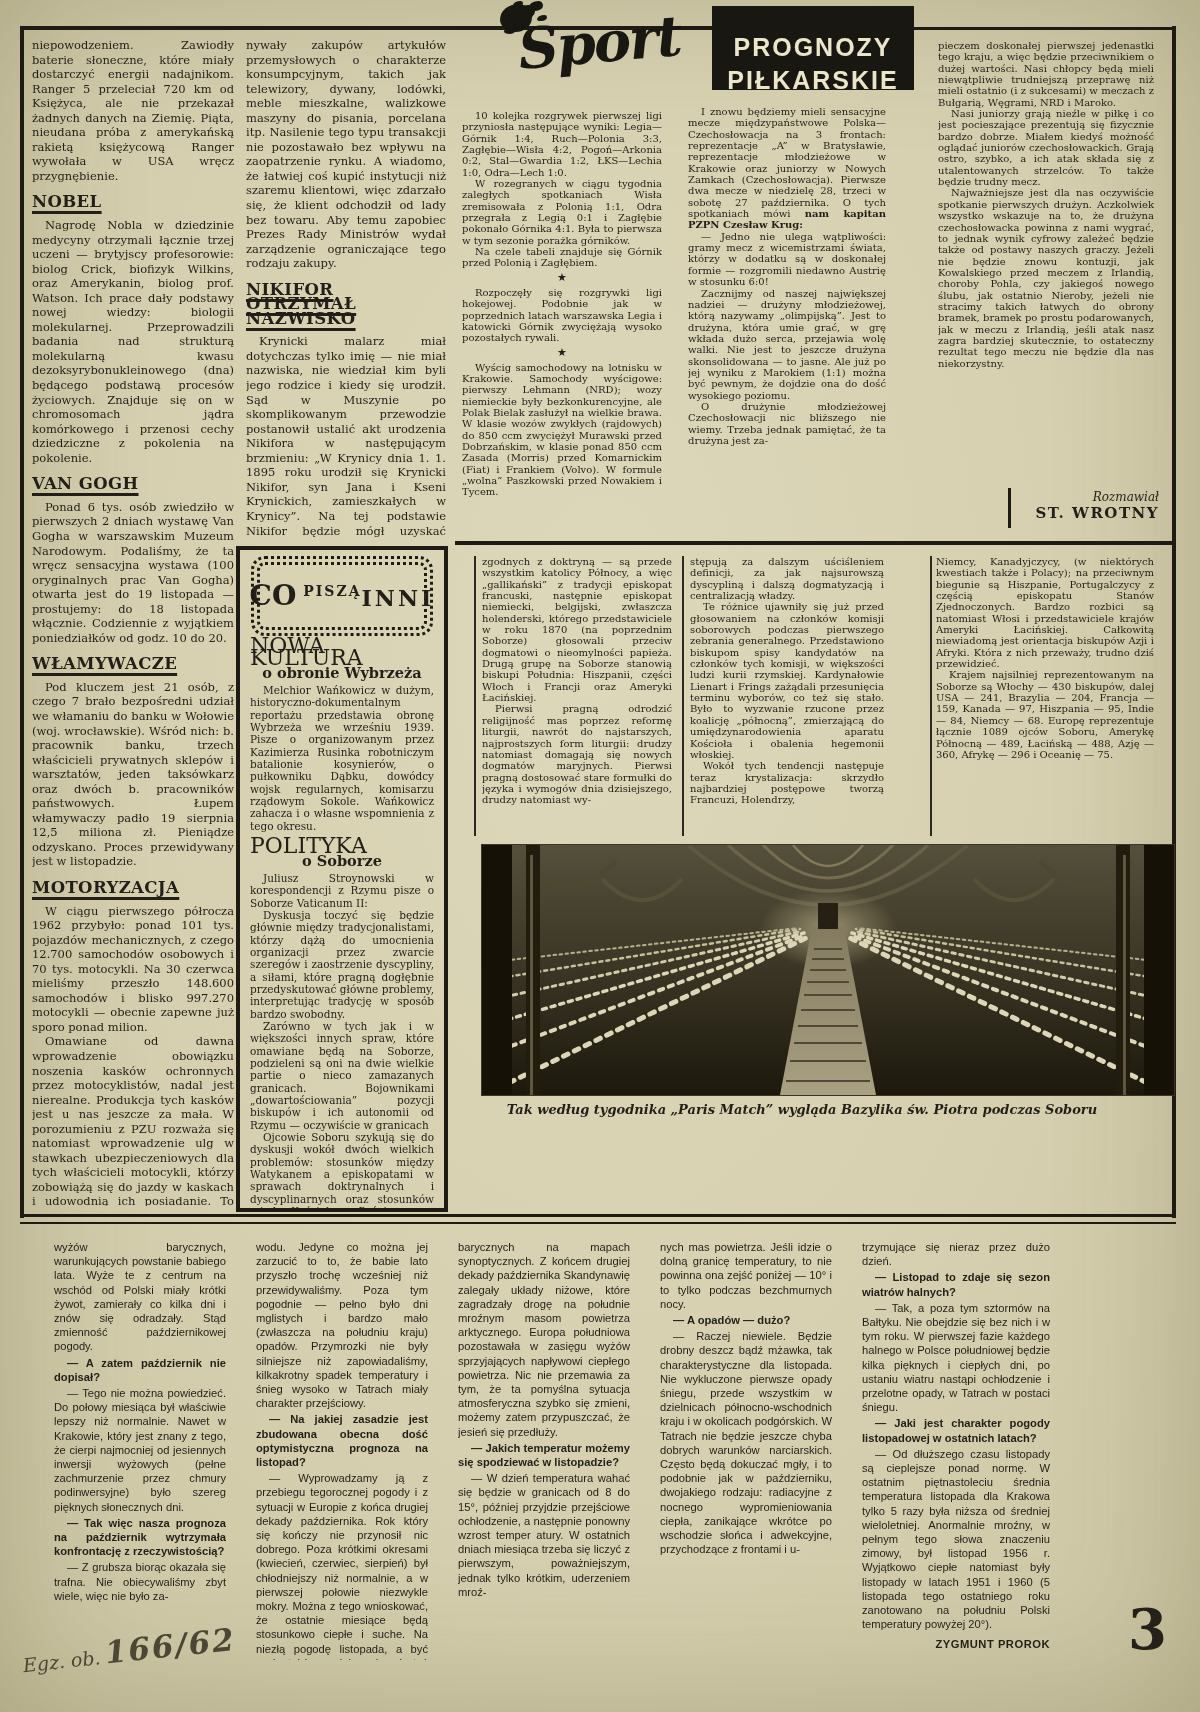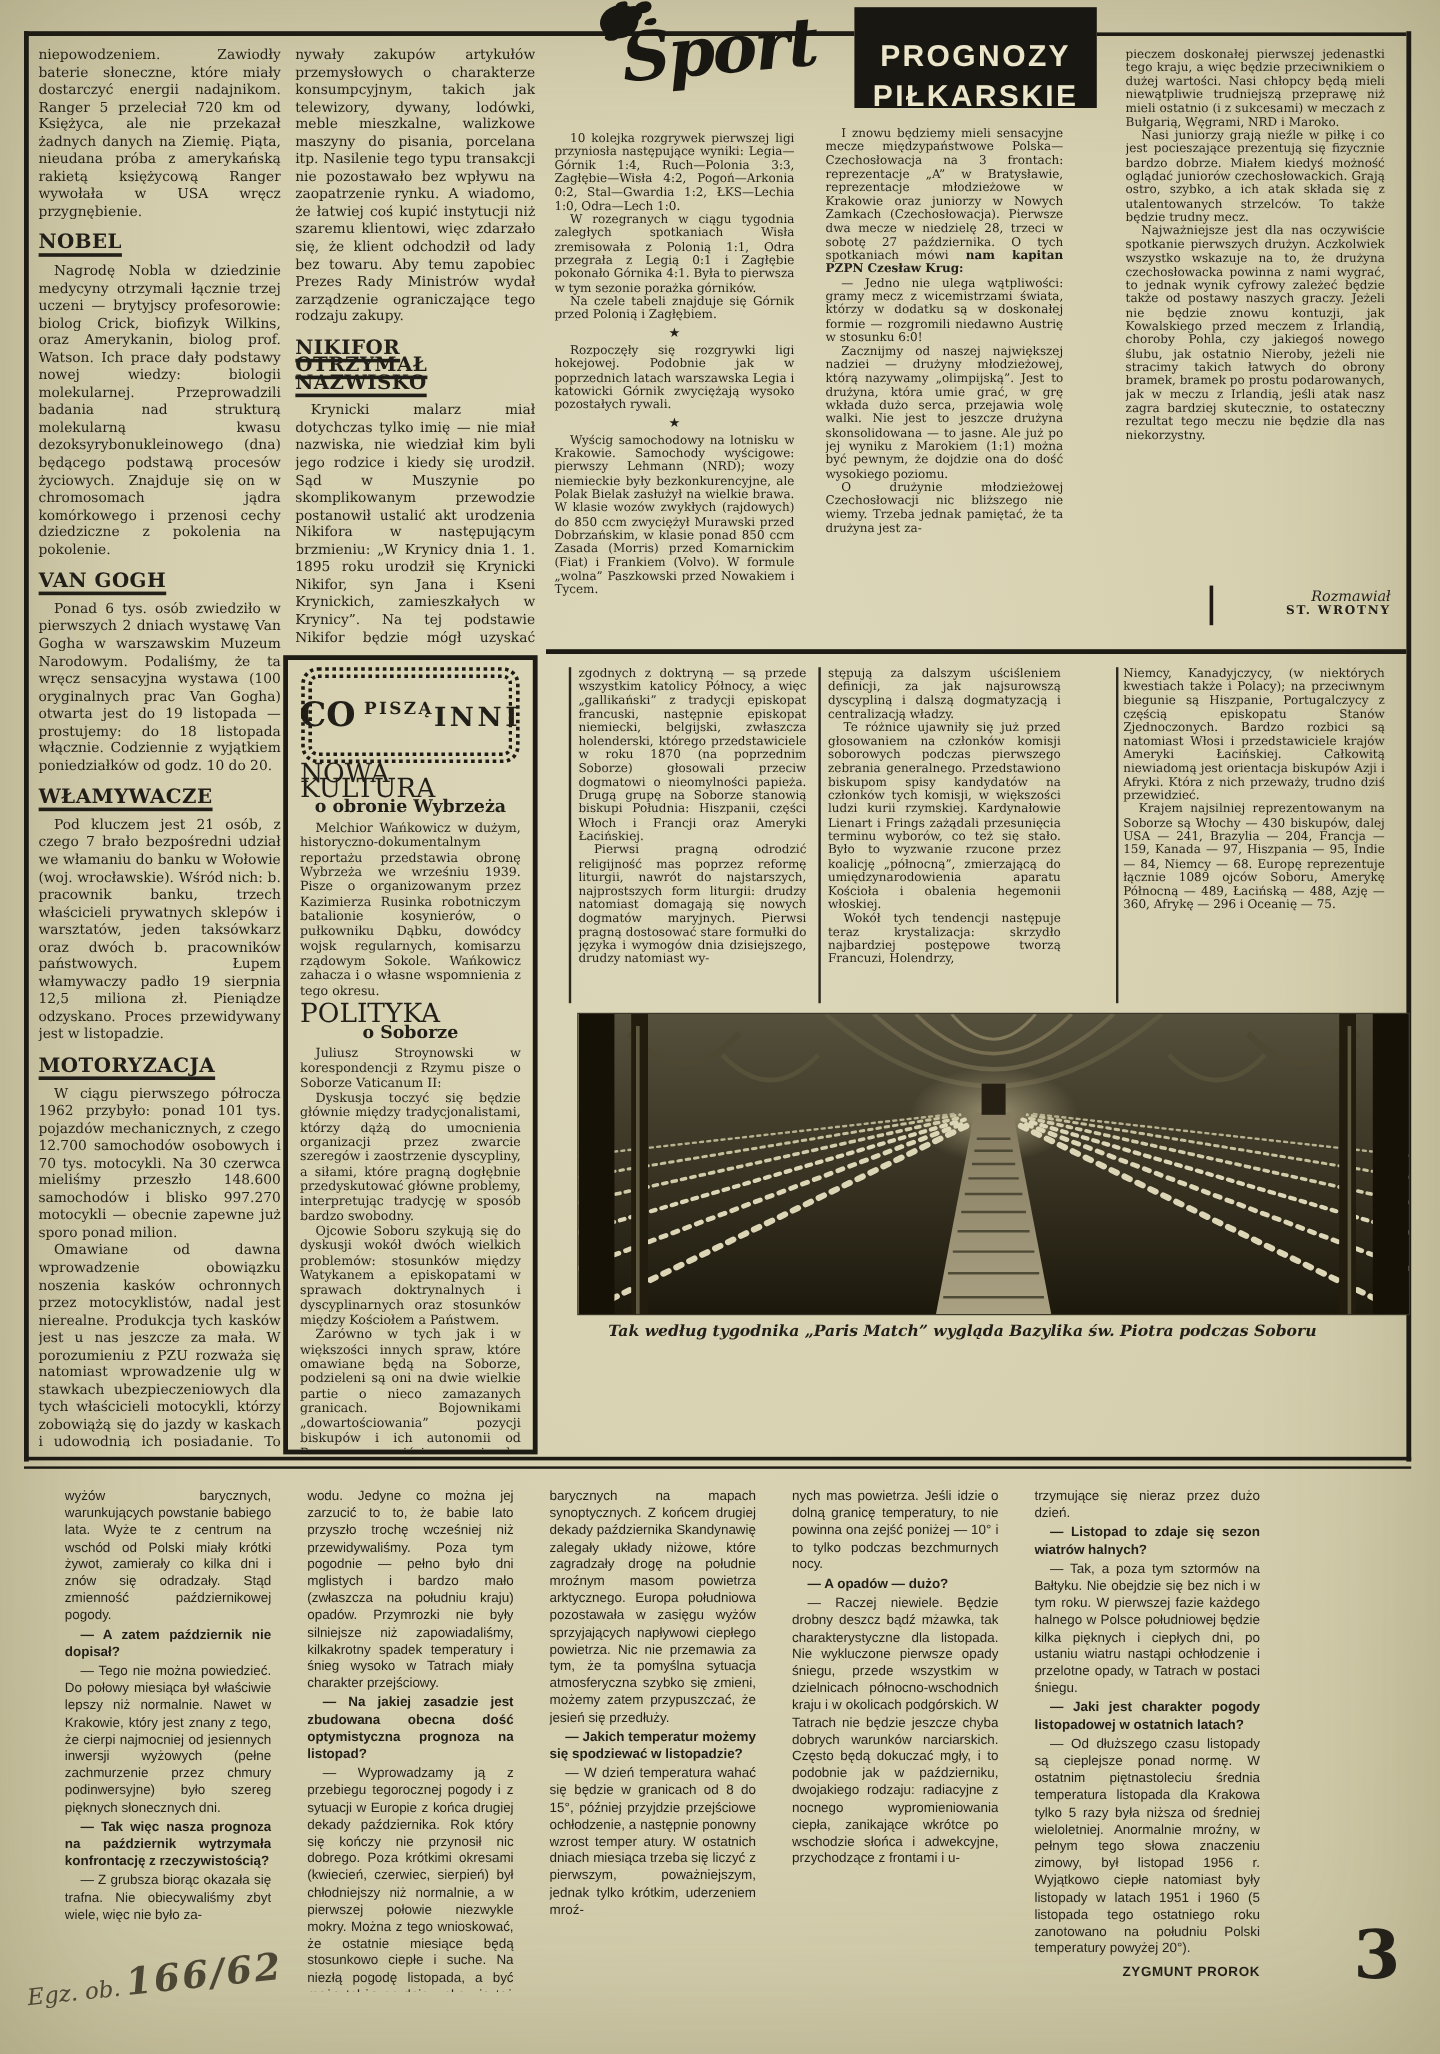--- a/index.html
+++ b/index.html
@@ -24,21 +24,21 @@
   .sporttext{position:absolute;left:26px;top:8px;font-style:italic;font-weight:bold;font-size:56px;
     line-height:1;transform:rotate(-5deg);letter-spacing:-2px;color:#191712;}
   .blob{position:absolute;left:8px;top:-2px;width:32px;height:28px;background:#191712;
     border-radius:58% 42% 52% 48%/55% 48% 52% 45%;
     box-shadow:10px -6px 0 -7px #191712,20px -12px 0 -9px #191712,-6px 12px 0 -10px #191712,26px 0 0 -11px #191712,2px -14px 0 -11px #191712;}
   .progbox{position:absolute;left:712px;top:6px;width:202px;height:84px;background:#191712;
     color:#ebe5c9;text-align:center;font-family:"Liberation Sans",sans-serif;font-weight:bold;
     font-size:25px;letter-spacing:2px;line-height:33px;padding-top:25px;box-sizing:border-box;}
   .byline{position:absolute;left:1008px;top:488px;width:148px;text-align:right;border-left:3px solid #1d1b14;padding:2px 6px 6px 0;}
   .byl-label{display:block;font-style:italic;font-size:12px;}
-  .byl-name{display:block;font-weight:bold;font-size:10px;letter-spacing:1.5px;}
+  .byl-name{display:block;font-weight:bold;font-size:15px;letter-spacing:1.5px;}
   .cobox{position:absolute;left:236px;top:546px;width:212px;height:666px;border:4px solid #1d1b14;
     box-sizing:border-box;padding:8px 10px;overflow:hidden;text-align:justify;}
   .cpilogo{width:164px;height:62px;margin:4px auto 10px;border:3px dotted #1d1b14;outline:3px dotted #1d1b14;
     outline-offset:3px;border-radius:8px;display:flex;align-items:center;justify-content:center;gap:7px;}
   .cpi-co{font-size:28px;font-weight:bold;line-height:1;}
   .cpi-right{display:flex;line-height:1;}
   .cpi-pisza{font-size:14px;font-weight:bold;letter-spacing:2px;}
   .cpi-inni{font-size:22px;font-weight:bold;letter-spacing:3px;margin-top:3px;}
   .cph1{font-weight:normal;font-size:22px;margin:8px 0 2px;text-indent:0;}
   .cph2{text-align:center;font-weight:bold;font-size:14.5px;margin:0 0 5px;text-indent:0;}
@@ -134,22 +134,22 @@
         <span class="cpi-inni">INNI</span>
       </span>
     </div>
     <div class="cph1">NOWA KULTURA</div>
     <div class="cph2">o obronie Wybrzeża</div>
     <p>Melchior Wańkowicz w dużym, historyczno-dokumentalnym reportażu przedstawia obronę Wybrzeża we wrześniu 1939. Pisze o organizowanym przez Kazimierza Rusinka robotniczym batalionie kosynierów, o pułkowniku Dąbku, dowódcy wojsk regularnych, komisarzu rządowym Sokole. Wańkowicz zahacza i o własne wspomnienia z tego okresu.</p>
     <div class="cph1">POLITYKA</div>
     <div class="cph2">o Soborze</div>
     <p>Juliusz Stroynowski w korespondencji z Rzymu pisze o Soborze Vaticanum II:</p>
     <p>Dyskusja toczyć się będzie głównie między tradycjonalistami, którzy dążą do umocnienia organizacji przez zwarcie szeregów i zaostrzenie dyscypliny, a siłami, które pragną dogłębnie przedyskutować główne problemy, interpretując tradycję w sposób bardzo swobodny.</p>
+    <p>Zarówno w tych jak i w większości innych spraw, które omawiane będą na Soborze, podzieleni są oni na dwie wielkie partie o nieco zamazanych granicach. Bojownikami „dowartościowania” pozycji biskupów i ich autonomii od Rzymu — oczywiście w granicach</p>
     <p>Ojcowie Soboru szykują się do dyskusji wokół dwóch wielkich problemów: stosunków między Watykanem a episkopatami w sprawach doktrynalnych i dyscyplinarnych oraz stosunków między Kościołem a Państwem.</p>
-    <p>Zarówno w tych jak i w większości innych spraw, które omawiane będą na Soborze, podzieleni są oni na dwie wielkie partie o nieco zamazanych granicach. Bojownikami „dowartościowania” pozycji biskupów i ich autonomii od Rzymu — oczywiście w granicach</p>
   </div>
 
   <div class="tcol c-small" style="left:482px;top:556px;width:190px;height:280px">
     <p class="fp">zgodnych z doktryną — są przede wszystkim katolicy Północy, a więc „gallikański” z tradycji episkopat francuski, następnie episkopat niemiecki, belgijski, zwłaszcza holenderski, którego przedstawiciele w roku 1870 (na poprzednim Soborze) głosowali przeciw dogmatowi o nieomylności papieża. Drugą grupę na Soborze stanowią biskupi Południa: Hiszpanii, części Włoch i Francji oraz Ameryki Łacińskiej.</p>
     <p>Pierwsi pragną odrodzić religijność mas poprzez reformę liturgii, nawrót do najstarszych, najprostszych form liturgii: drudzy natomiast domagają się nowych dogmatów maryjnych. Pierwsi pragną dostosować stare formułki do języka i wymogów dnia dzisiejszego, drudzy natomiast wy-</p>
   </div>
   <div class="tcol c-small" style="left:690px;top:556px;width:194px;height:280px">
     <p class="fp">stępują za dalszym uściśleniem definicji, za jak najsurowszą dyscypliną i dalszą dogmatyzacją i centralizacją władzy.</p>
     <p>Te różnice ujawniły się już przed głosowaniem na członków komisji soborowych podczas pierwszego zebrania generalnego. Przedstawiono biskupom spisy kandydatów na członków tych komisji, w większości ludzi kurii rzymskiej. Kardynałowie Lienart i Frings zażądali przesunięcia terminu wyborów, co też się stało. Było to wyzwanie rzucone przez koalicję „północną”, zmierzającą do umiędzynarodowienia aparatu Kościoła i obalenia hegemonii włoskiej.</p>
     <p>Wokół tych tendencji następuje teraz krystalizacja: skrzydło najbardziej postępowe tworzą Francuzi, Holendrzy,</p>

